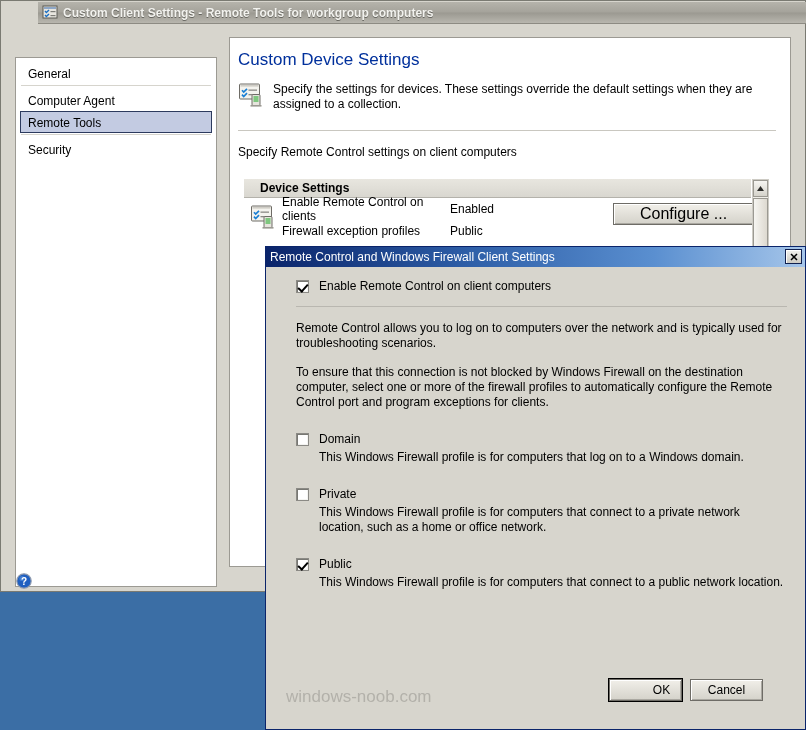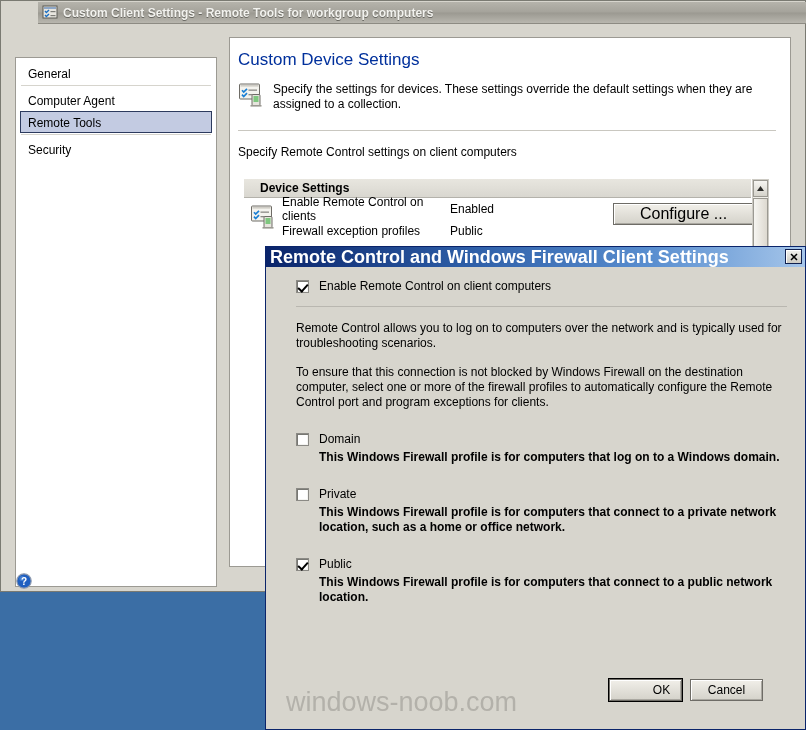--- a/index.html
+++ b/index.html
@@ -156,21 +156,21 @@
     box-sizing: border-box;
   }
   .modal-titlebar {
     height: 20px; width: 100%;
     background: linear-gradient(to right, #0a246a 0%, #2e5fa8 38%, #5a8fd0 72%, #a6c6ea 100%);
     display: flex; align-items: center;
     position: relative;
     box-sizing: border-box;
   }
   .modal-title-text {
-    font-size: 18px; font-weight: bold; color: #fff;
+    font-size: 12px; font-weight: normal; color: #fff;
     margin-left: 4px; white-space: nowrap;
   }
   .modal-close {
     position: absolute; right: 3px; top: 2px;
     width: 17px; height: 15px;
     background: linear-gradient(to bottom,#f3f2ee,#cdcbc3);
     border: 1px solid #10204f;
     box-shadow: inset 1px 1px 0 #ffffff;
     display: flex; align-items: center; justify-content: center;
     font-size: 11px; font-weight: bold; line-height: 1;
@@ -193,38 +193,38 @@
     position: absolute; left: 3px; top: 1px;
     width: 4px; height: 8px;
     border: solid #000; border-width: 0 2px 2px 0;
     transform: rotate(42deg);
   }
   .cb-label { font-size: 12px; margin-left: 10px; }
 
   .modal-hr { height: 1px; background: #b9b7b0; margin: 13px 0 0 0; }
   .para { font-size: 12px; line-height: 15px; margin-top: 14px; }
   .profile-block { margin-top: 22px; }
-  .profile-desc { font-size: 12px; line-height: 15px; margin-left: 23px; margin-top: 4px; font-weight: bold; }
+  .profile-desc { font-size: 12px; line-height: 15px; margin-left: 23px; margin-top: 4px; }
 
   .modal-buttons { position: absolute; left: 0; top: 432px; width: 541px; }
   .btn {
     position: absolute; width: 73px; height: 22px;
     background: linear-gradient(to bottom,#f1efe9,#d4d2ca);
     border: 1px solid #6e6c66;
     box-shadow: inset 1px 1px 0 #fff, inset -1px -1px 0 #aaa8a1;
     font-size: 12px; text-align: center; line-height: 20px;
     cursor: pointer; box-sizing: border-box;
   }
   .btn.default { outline: 1px solid #000; outline-offset: 0px; }
   .btn-ok { left: 343px; padding-left: 32px; }
   .btn-cancel { left: 424px; }
 
   .watermark {
     position: absolute; left: 20px; top: 440px;
-    font-size: 27px; color: #b3b1aa; letter-spacing: 0px;
+    font-size: 17px; color: #b3b1aa; letter-spacing: 0px;
     user-select: none;
   }
 </style>
 </head>
 <body>
 
 <div id="root">
 
   <div class="desktop"></div>
 

